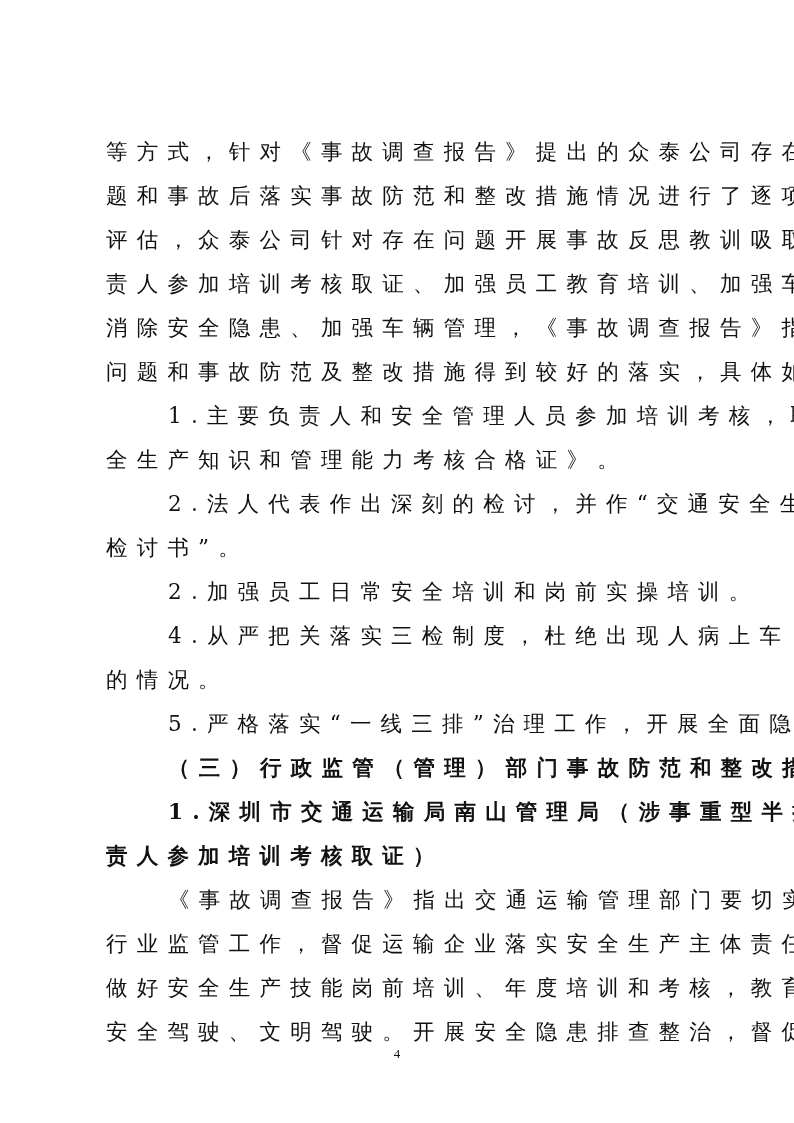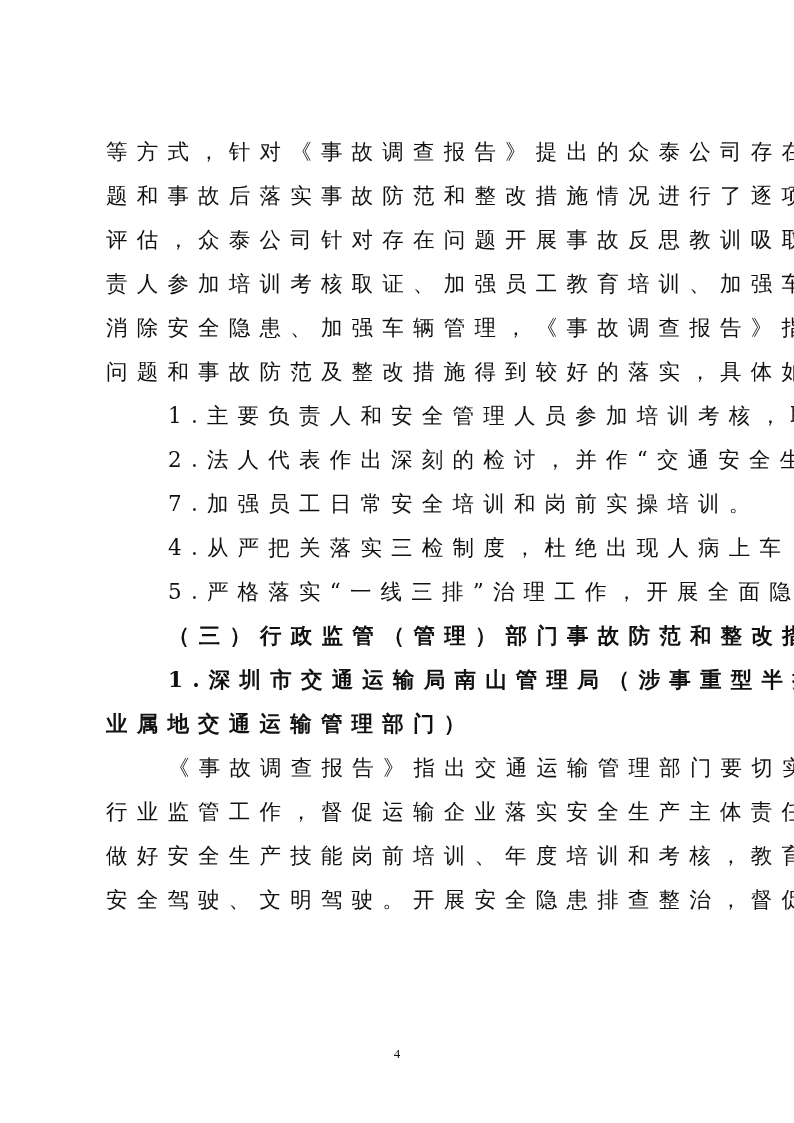--- a/index.html
+++ b/index.html
@@ -19,26 +19,29 @@
 
 <div class="page">
   <div class="body-text">
     <div class="line">等方式，针对《事故调查报告》提出的众泰公司存在的主要问</div>
     <div class="line">题和事故后落实事故防范和整改措施情况进行了逐项评估。经</div>
     <div class="line">评估，众泰公司针对存在问题开展事故反思教训吸取活动、负</div>
     <div class="line">责人参加培训考核取证、加强员工教育培训、加强车辆检查以</div>
     <div class="line">消除安全隐患、加强车辆管理，《事故调查报告》指出的主要</div>
     <div class="line">问题和事故防范及整改措施得到较好的落实，具体如下：</div>
     <div class="line indent">1.主要负责人和安全管理人员参加培训考核，取得《安</div>
+    <div class="line">全生产知识和管理能力考核合格证》。</div>
     <div class="line indent">2.法人代表作出深刻的检讨，并作“交通安全生产事故</div>
-    <div class="line indent">7.加强员工日常安全培训和岗前实操培训。</div>
+    <div class="line">检讨书”。</div>
+    <div class="line indent">2.加强员工日常安全培训和岗前实操培训。</div>
     <div class="line indent">4.从严把关落实三检制度，杜绝出现人病上车，车病上路</div>
+    <div class="line">的情况。</div>
     <div class="line indent">5.严格落实“一线三排”治理工作，开展全面隐患排查与</div>
     <div class="line indent bold">（三）行政监管（管理）部门事故防范和整改措施的落</div>
     <div class="line indent bold">1.深圳市交通运输局南山管理局（涉事重型半挂牵引车企</div>
-    <div class="line bold">业属地交通运输管理部门）</div>
+    <div class="line bold">责人参加培训考核取证）</div>
     <div class="line indent">《事故调查报告》指出交通运输管理部门要切实加强普运</div>
     <div class="line">行业监管工作，督促运输企业落实安全生产主体责任，按规定</div>
     <div class="line">做好安全生产技能岗前培训、年度培训和考核，教育从业人员</div>
     <div class="line">安全驾驶、文明驾驶。开展安全隐患排查整治，督促企业落实</div>
   </div>
   <div class="page-number">4</div>
 </div>
 
 </body></html>

